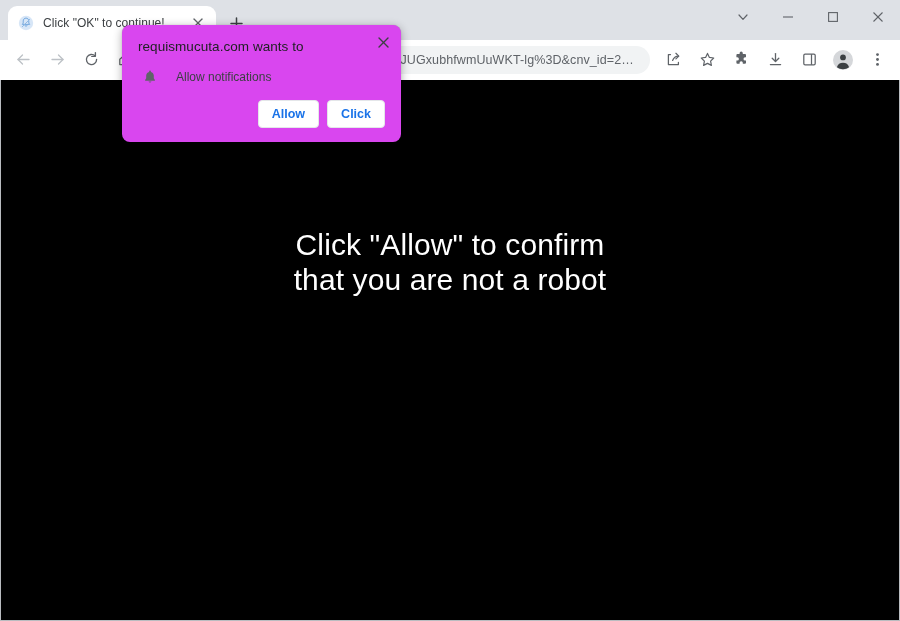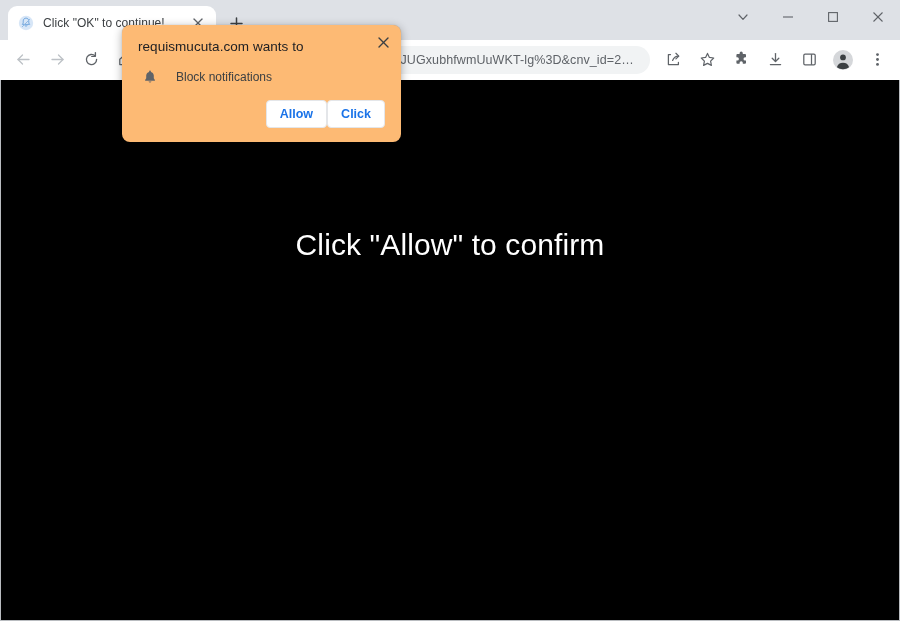--- a/index.html
+++ b/index.html
@@ -153,21 +153,21 @@
     font-weight: 400;
     letter-spacing: 0.1px;
   }
   #page-headline .line { display: block; margin-bottom: 5px; }
 
   
   #permission-bubble {
     position: absolute;
     left: 122px; top: 25px;
     width: 279px;
-    background: #fdba74;
+    background: #d946ef;
     border-radius: 8px;
     box-shadow: 0 2px 10px rgba(0,0,0,0.32), 0 0 1px rgba(0,0,0,0.25);
     padding: 14px 16px 10px 16px;
     z-index: 20;
   }
   #bubble-close {
     position: absolute;
     top: 7px; right: 8px;
     width: 20px; height: 20px;
     display: flex; align-items: center; justify-content: center;
@@ -193,21 +193,21 @@
     margin-right: 17px;
     display: flex; align-items: center; justify-content: center;
   }
   #bubble-row-label {
     font-size: 12px;
     color: #3c4043;
   }
   #bubble-actions {
     display: flex;
     justify-content: flex-end;
-    gap: 0;
+    gap: 8px;
     padding-bottom: 4px;
   }
   .bubble-btn {
     min-width: 56px;
     height: 28px;
     border: 1px solid #e4e6e9;
     border-radius: 4px;
     background: #ffffff;
     color: #1a73e8;
     font-size: 12.5px;
@@ -364,20 +364,21 @@
         <circle cx="8.5" cy="3.6" r="1.45" fill="#5f6368"></circle>
         <circle cx="8.5" cy="8.5" r="1.45" fill="#5f6368"></circle>
         <circle cx="8.5" cy="13.4" r="1.45" fill="#5f6368"></circle>
       </svg>
     </div>
   </div>
 
   <div id="content-area">
     <div id="page-headline">
       <span class="line">Click "Allow" to confirm</span>
+      <span class="line">that you are not a robot</span>
     </div>
   </div>
 
   <div id="permission-bubble">
 
     <div id="bubble-close">
       <svg width="11" height="11" viewBox="0 0 11 11">
         <line x1="1" y1="1" x2="10" y2="10" stroke="#3c4043" stroke-width="1.4" stroke-linecap="round"></line>
         <line x1="10" y1="1" x2="1" y2="10" stroke="#3c4043" stroke-width="1.4" stroke-linecap="round"></line>
       </svg>
@@ -385,21 +386,21 @@
 
     <div id="bubble-title">requismucuta.com wants to</div>
 
     <div id="bubble-row">
       <span class="bell">
         <svg width="16" height="16" viewBox="0 0 16 16">
           <path d="M8 1.6c-.5 0-.9.4-.9.9v.4C5.4 3.3 4.2 4.8 4.2 6.6v2.6l-1.1 1.8c-.2.3 0 .7.4.7h9c.4 0 .6-.4.4-.7l-1.1-1.8V6.6c0-1.8-1.2-3.3-2.9-3.7v-.4c0-.5-.4-.9-.9-.9z" fill="#5f6368"></path>
           <path d="M6.5 12.4a1.6 1.6 0 0 0 3 0z" fill="#5f6368"></path>
         </svg>
       </span>
-      <span id="bubble-row-label">Block notifications</span>
+      <span id="bubble-row-label">Allow notifications</span>
     </div>
 
     <div id="bubble-actions">
       <button class="bubble-btn">Allow</button>
       <button class="bubble-btn">Click</button>
     </div>
   </div>
 
 </div>
 

